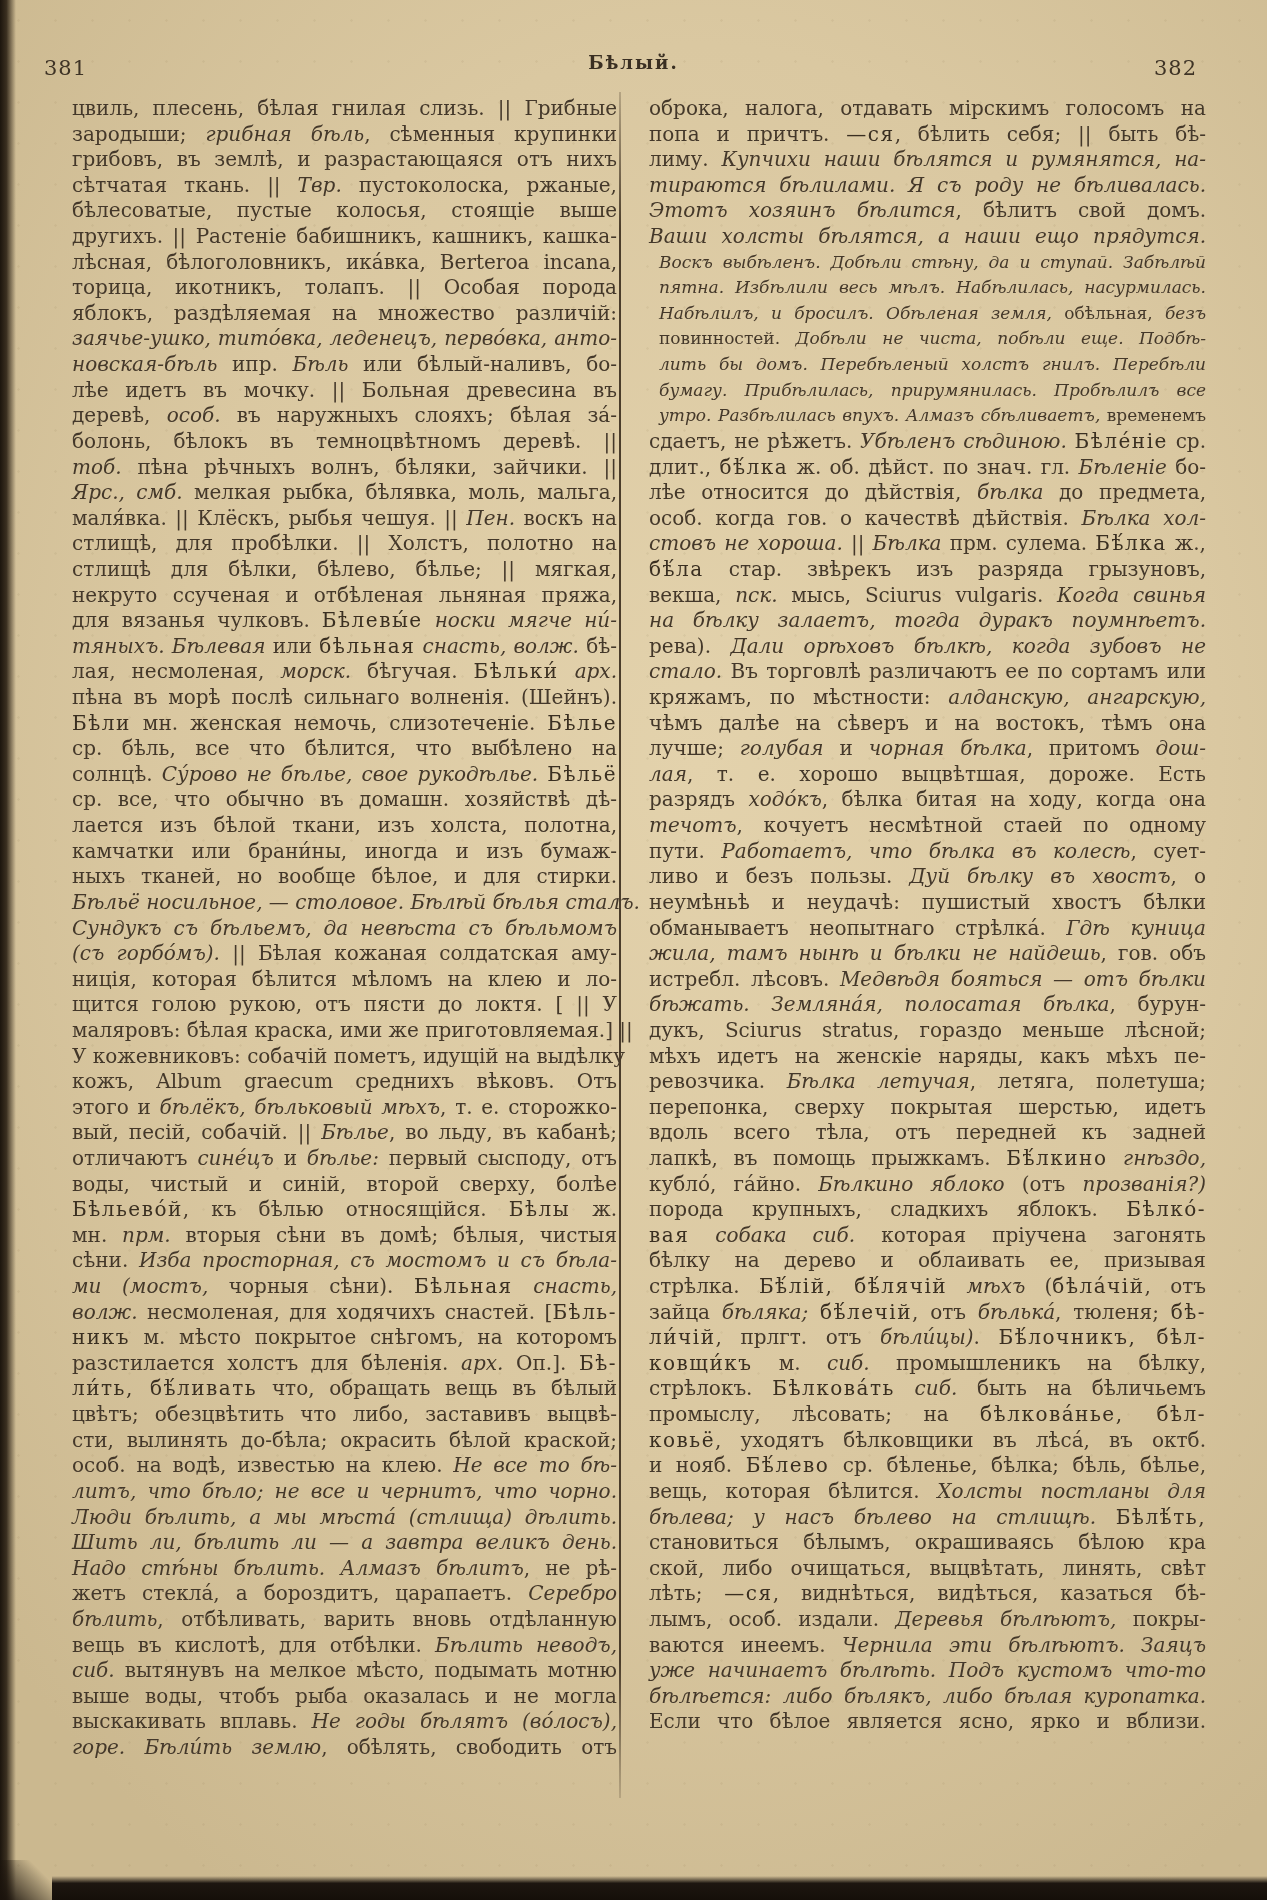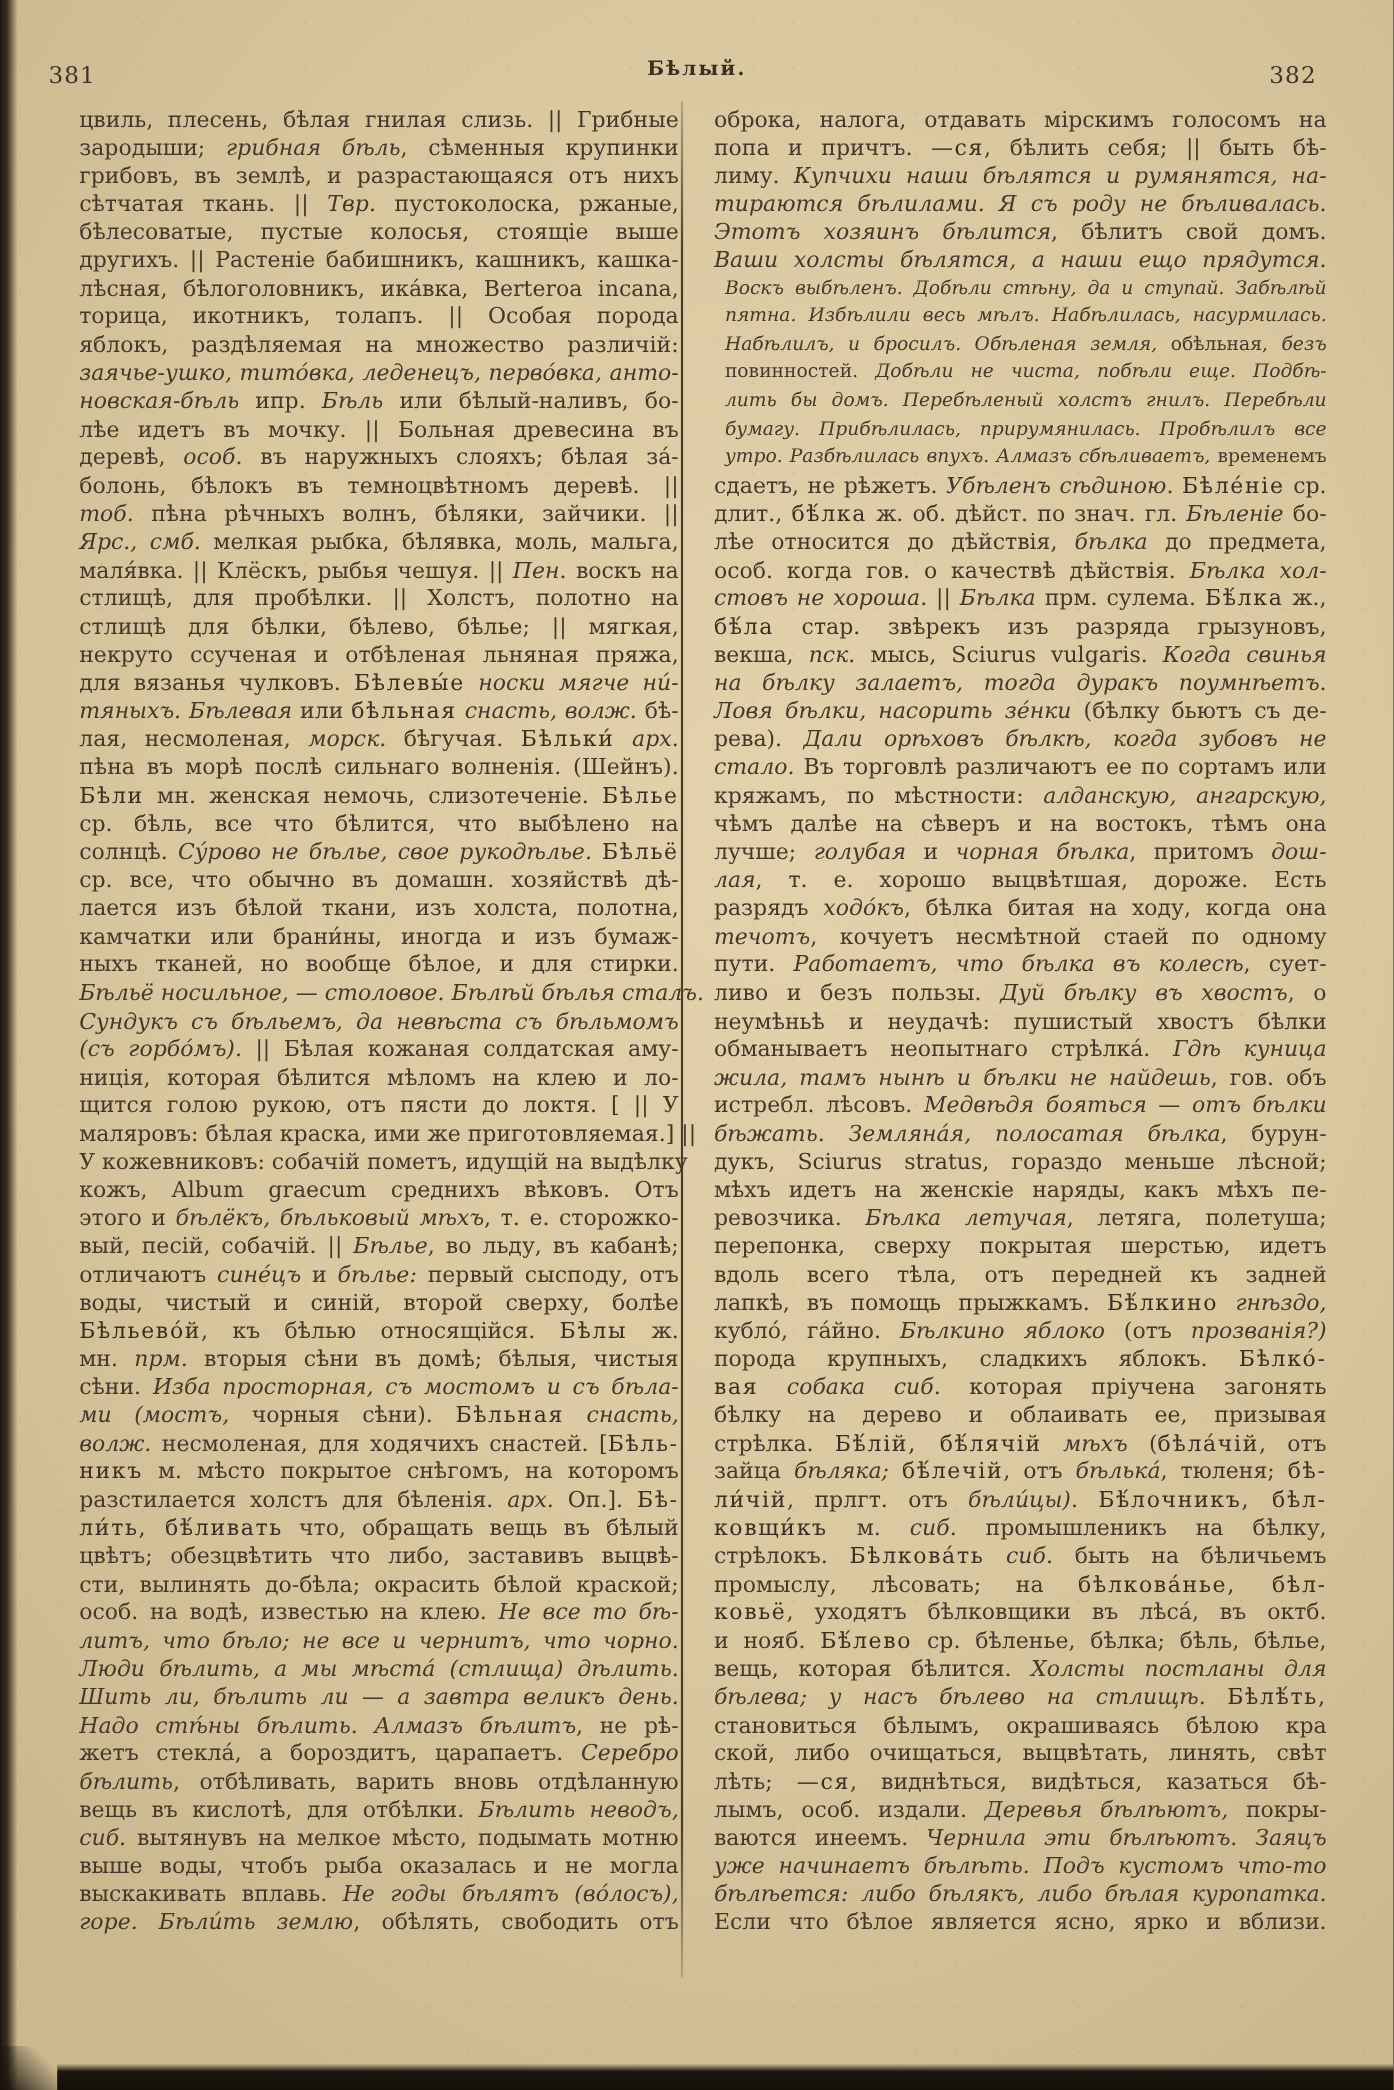--- a/index.html
+++ b/index.html
@@ -139,21 +139,20 @@
       <div class="line small"><i>бумагу. Прибѣлилась, прирумянилась. Пробѣлилъ все</i></div>
       <div class="line small"><i>утро. Разбѣлилась впухъ. Алмазъ сбѣливаетъ,</i> временемъ</div>
       <div class="line">сдаетъ, не рѣжетъ. <i>Убѣленъ сѣдиною.</i> <b>Бѣле́ніе</b> ср.</div>
       <div class="line">длит., <b>бѣ́лка</b> ж. об. дѣйст. по знач. гл. <i>Бѣленіе</i> бо-</div>
       <div class="line">лѣе относится до дѣйствія, <i>бѣлка</i> до предмета,</div>
       <div class="line">особ. когда гов. о качествѣ дѣйствія. <i>Бѣлка хол-</i></div>
       <div class="line"><i>стовъ не хороша.</i> || <i>Бѣлка</i> прм. сулема. <b>Бѣ́лка</b> ж.,</div>
       <div class="line"><b>бѣ́ла</b> стар. звѣрекъ изъ разряда грызуновъ,</div>
       <div class="line">векша, <i>пск.</i> мысь, Sciurus vulgaris. <i>Когда свинья</i></div>
       <div class="line"><i>на бѣлку залаетъ, тогда дуракъ поумнѣетъ.</i></div>
-      <div class="line"><i>Ловя бѣлки, насорить зе́нки</i> (бѣлку бьютъ съ де-</div>
       <div class="line">рева). <i>Дали орѣховъ бѣлкѣ, когда зубовъ не</i></div>
       <div class="line"><i>стало.</i> Въ торговлѣ различаютъ ее по сортамъ или</div>
       <div class="line">кряжамъ, по мѣстности: <i>алданскую, ангарскую,</i></div>
       <div class="line">чѣмъ далѣе на сѣверъ и на востокъ, тѣмъ она</div>
       <div class="line">лучше; <i>голубая</i> и <i>чорная бѣлка</i>, притомъ <i>дош-</i></div>
       <div class="line"><i>лая</i>, т. е. хорошо выцвѣтшая, дороже. Есть</div>
       <div class="line">разрядъ <i>ходо́къ</i>, бѣлка битая на ходу, когда она</div>
       <div class="line"><i>течотъ</i>, кочуетъ несмѣтной стаей по одному</div>
       <div class="line">пути. <i>Работаетъ, что бѣлка въ колесѣ</i>, сует-</div>
       <div class="line">ливо и безъ пользы. <i>Дуй бѣлку въ хвостъ</i>, о</div>

